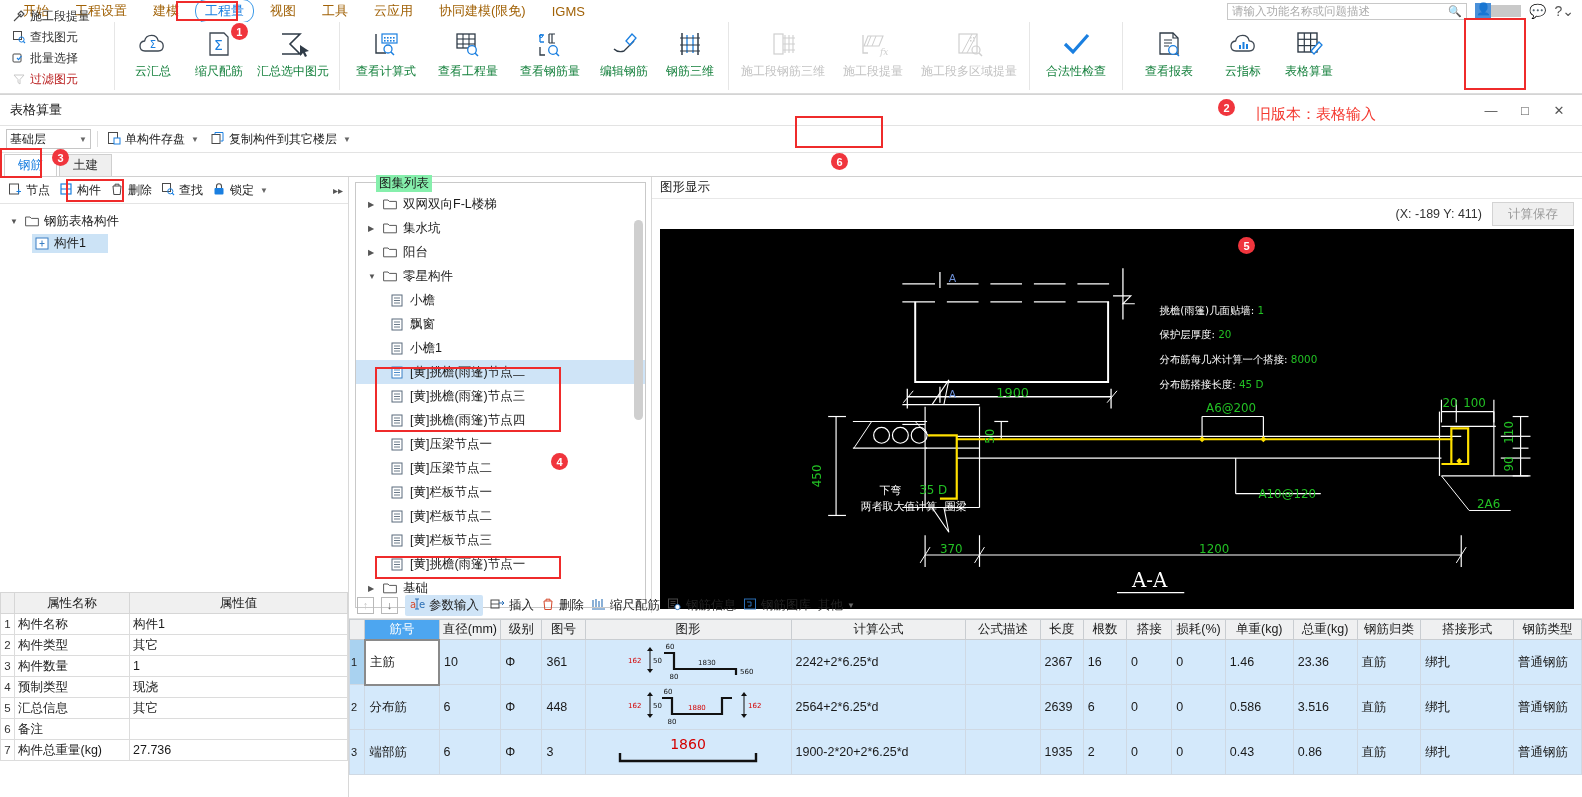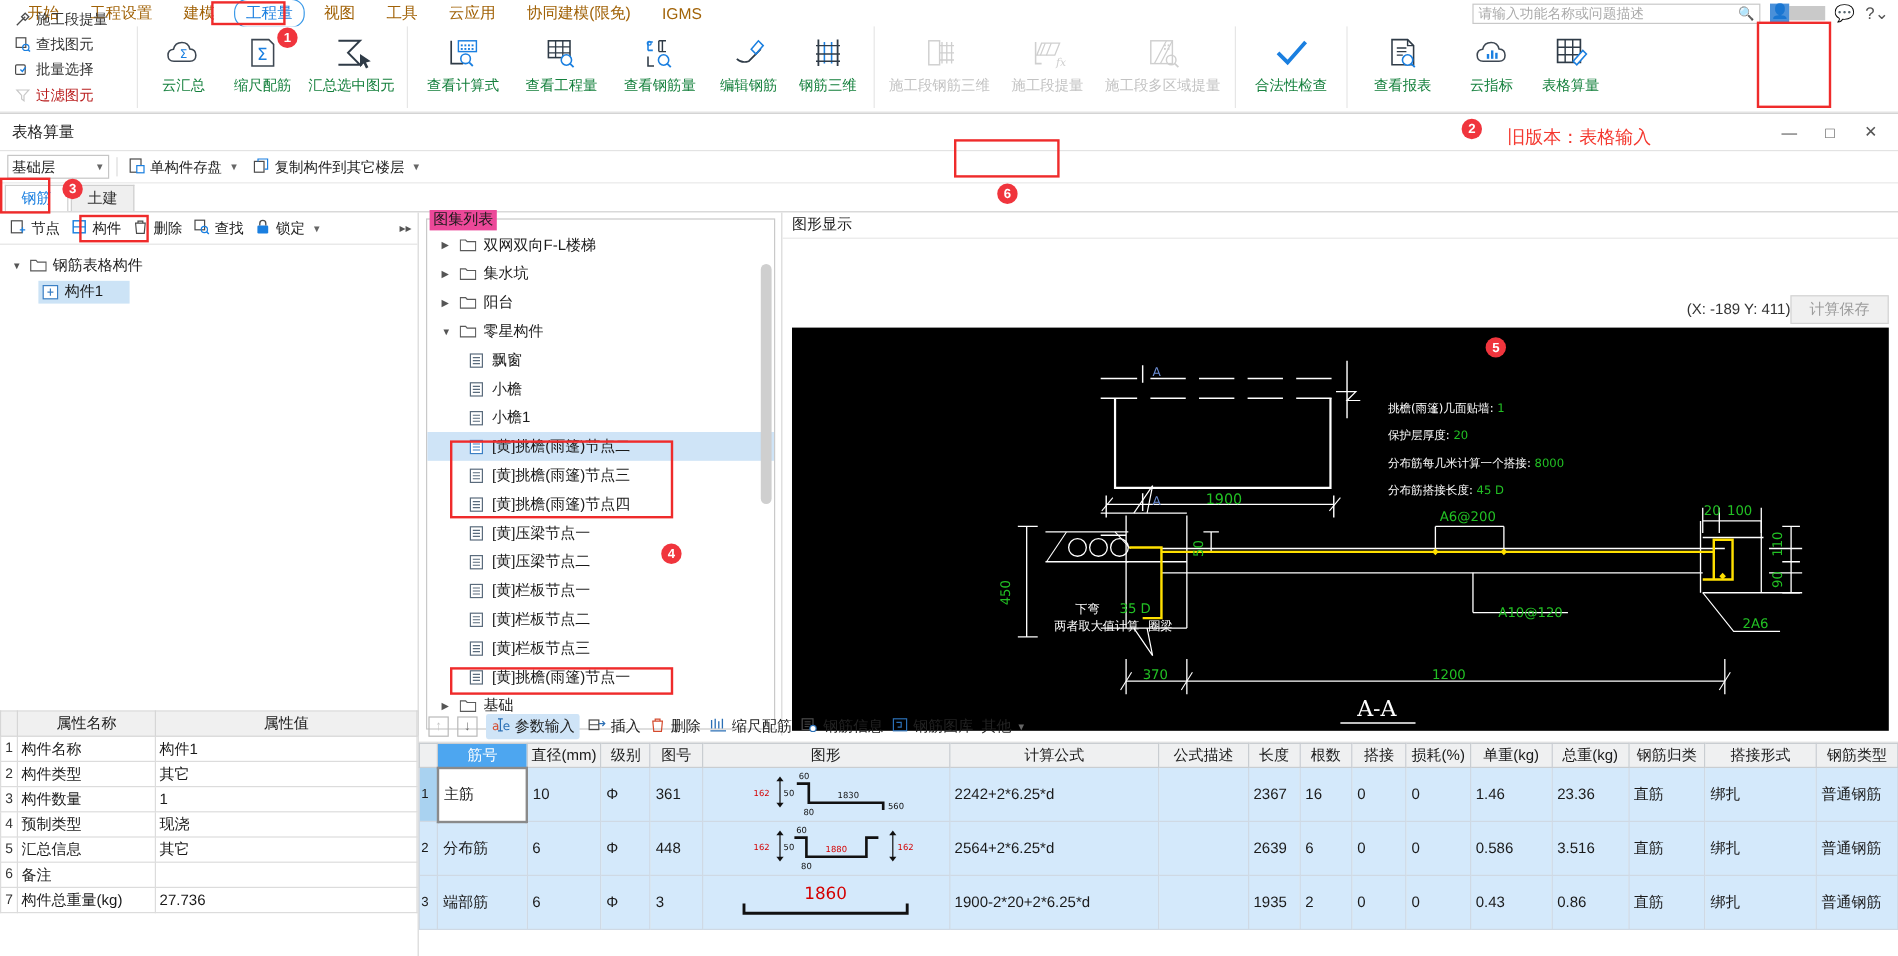--- a/index.html
+++ b/index.html
@@ -80,32 +80,32 @@
   .lp-toolbar .tbtn { font-size:12px; }
   .lp-more { margin-left:auto; font-size:10px; color:#555; }
   .tree { flex:1; padding:6px 0 0 8px; font-size:12.5px; }
   .trow { display:flex; align-items:center; gap:5px; height:22px; padding-left:2px; }
   .trow .arr { width:10px; font-size:8px; color:#555; }
   .trow .fico { width:14px; height:12px; display:inline-block; }
   .node-sel { background:#cce3f6; padding:1px 22px 1px 3px; display:flex; align-items:center; gap:5px; }
 
   .mid-pane { width:303px; border-right:1px solid #d8d8d8; padding:5px 5px 5px 6px; }
   .group-box { border:1px solid #c9c9c9; height:100%; position:relative; padding-top:3px; }
-  .group-box > .gb-title { position:absolute; top:-8px; left:2px; background:#ec4899; padding:0 3px; font-size:12.5px; }
+  .group-box > .gb-title { position:absolute; top:-8px; left:20px; background:#86efac; padding:0 3px; font-size:12.5px; }
   .atlas-list { height:100%; overflow:hidden; padding:6px 0 0 0; position:relative; }
   .ai-row { display:flex; align-items:center; gap:6px; height:24px; padding-left:12px; font-size:12.5px; white-space:nowrap; }
   .ai-row.ind { padding-left:34px; }
   .ai-row.sel { background:#cfe4f7; }
   .ai-row .arr { width:9px; font-size:8px; color:#555; }
   .ai-row .fico, .ai-row .dico { width:14px; height:13px; display:inline-block; }
   .scrollbar-v { position:absolute; right:2px; top:34px; width:9px; height:200px; background:#cfcfcf; border-radius:5px; }
 
   .right-pane { flex:1; display:flex; flex-direction:column; }
   .rp-head { height:22px; display:flex; align-items:center; padding-left:8px; font-size:12.5px; position:relative; border-bottom:1px solid #e8e8e8;}
-  .rp-bar { height:30px; display:flex; align-items:center; justify-content:flex-end; padding-right:8px; gap:0; position:relative;margin-top:44px; }
+  .rp-bar { height:30px; display:flex; align-items:center; justify-content:flex-end; padding-right:8px; gap:10px; position:relative; }
   .coord { font-size:12.5px; color:#333; }
   .calc-save { width:82px; height:24px; border:1px solid #d3d3d3; background:#f0f0f0; color:#9b9b9b; font-size:12.5px; display:flex; align-items:center; justify-content:center; }
   .canvas { flex:1; background:#000; margin:0 8px 4px 8px; position:relative; overflow:hidden; }
 
   
   .bottom-area { display:flex; height:auto; position:absolute; left:0; right:0; top:497px; bottom:0; }
   .props { width:349px; border-right:1px solid #d8d8d8; display:flex; flex-direction:column; }
   .props table { border-collapse:collapse; width:100%; font-size:12.5px; }
   .props th { background:#f0f0f0; border:1px solid #d6d6d6; font-weight:normal; height:21px; }
   .props td { border:1px solid #dcdcdc; height:21px; padding:0 3px; }
@@ -560,28 +560,28 @@
                   <path d="M0.6 2 H5 L6.3 3.4 H13.4 V10.8 H0.6 Z" stroke="#5a5a5a" fill="#fff" stroke-width="1"></path>
                 </svg></span>
               <span>零星构件</span>
             </div>
 
           <div class="ai-row ind">
               <span class="dico"><svg width="14" height="13" viewBox="0 0 14 13">
                   <rect x="2" y="1" width="10" height="11" stroke="#5a6b7c" fill="#fff" stroke-width="1"></rect>
                   <path d="M4 4 H10 M4 6.5 H10 M4 9 H10" stroke="#5a6b7c" stroke-width="0.9"></path>
                 </svg></span>
-              <span>飘窗</span>
+              <span>小檐</span>
             </div>
           <div class="ai-row ind">
               <span class="dico"><svg width="14" height="13" viewBox="0 0 14 13">
                   <rect x="2" y="1" width="10" height="11" stroke="#5a6b7c" fill="#fff" stroke-width="1"></rect>
                   <path d="M4 4 H10 M4 6.5 H10 M4 9 H10" stroke="#5a6b7c" stroke-width="0.9"></path>
                 </svg></span>
-              <span>小檐</span>
+              <span>飘窗</span>
             </div>
           <div class="ai-row ind">
               <span class="dico"><svg width="14" height="13" viewBox="0 0 14 13">
                   <rect x="2" y="1" width="10" height="11" stroke="#5a6b7c" fill="#fff" stroke-width="1"></rect>
                   <path d="M4 4 H10 M4 6.5 H10 M4 9 H10" stroke="#5a6b7c" stroke-width="0.9"></path>
                 </svg></span>
               <span>小檐1</span>
             </div>
           <div class="ai-row ind sel">
               <span class="dico"><svg width="14" height="13" viewBox="0 0 14 13">

